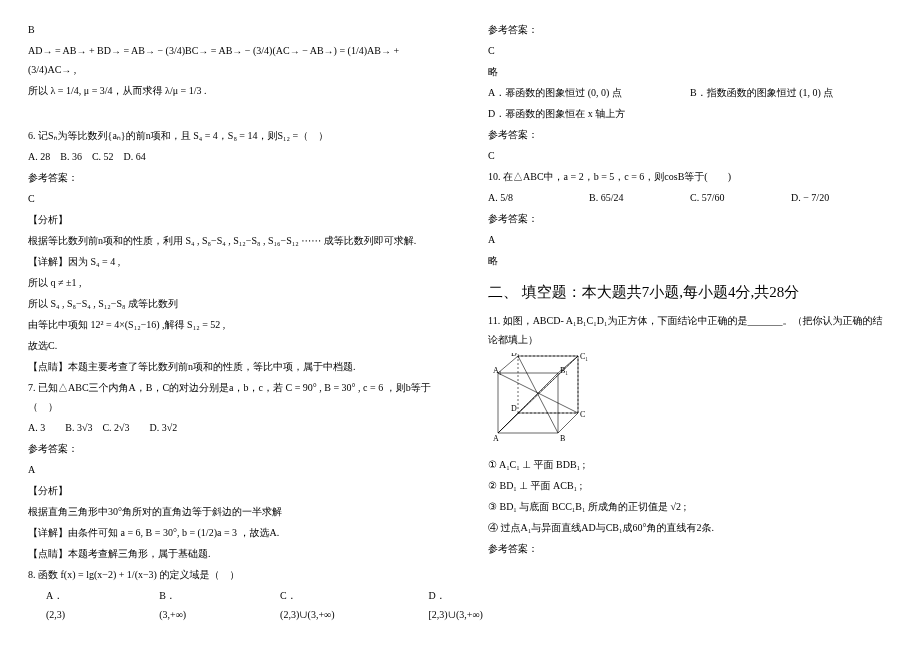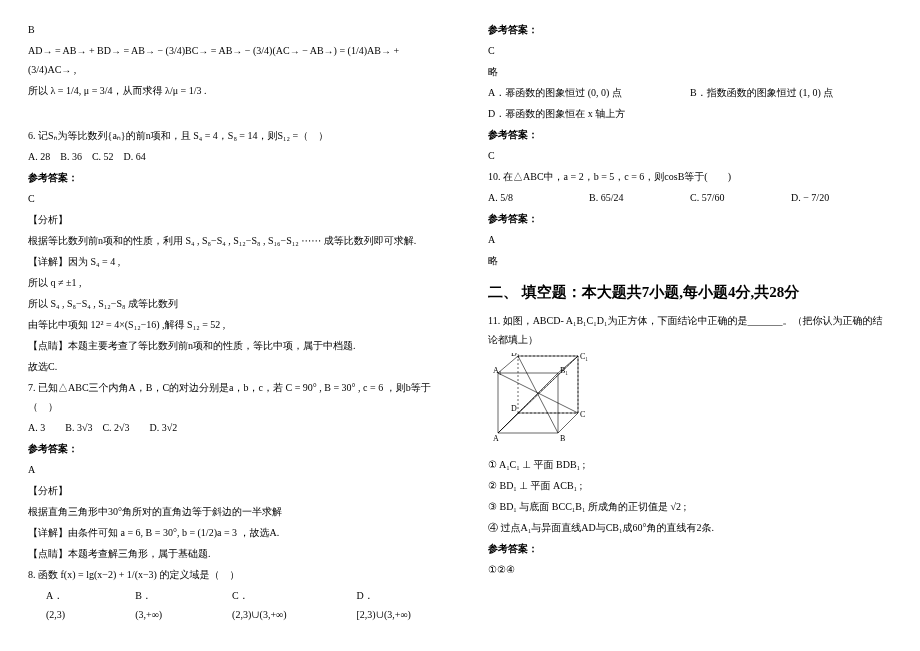--- a/index.html
+++ b/index.html
@@ -11,23 +11,23 @@
   font-size: 10px;
   color: #000;
   display: flex;
 }
 .col {
   width: 50%;
   padding: 20px 28px 10px 28px;
   line-height: 1.9;
 }
 .line { margin-bottom: 2px; }
-.bold { font-weight: bold; }
+.bold { font-weight: normal; }
 .indent { margin-left: 18px; }
-.choice-row { display: flex; }
+.choice-row { display: flex; gap: 24px; }
 .choice-row span { margin-right: 70px; }
 svg.cube { display: block; margin: 4px 0; }
 </style>
 </head>
 <body>
 
 <div class="col">
 
   <div class="line">B</div>
   <div class="line">AD→ = AB→ + BD→ = AB→ − (3/4)BC→ = AB→ − (3/4)(AC→ − AB→) = (1/4)AB→ + (3/4)AC→ ,</div>
@@ -36,22 +36,22 @@
   <div class="line">6. 记Sₙ为等比数列{aₙ}的前n项和，且 S₄ = 4，S₈ = 14，则S₁₂ =（　）</div>
   <div class="line">A. 28　B. 36　C. 52　D. 64</div>
   <div class="line bold">参考答案：</div>
   <div class="line">C</div>
   <div class="line">【分析】</div>
   <div class="line">根据等比数列前n项和的性质，利用 S₄ , S₈−S₄ , S₁₂−S₈ , S₁₆−S₁₂ ⋯⋯ 成等比数列即可求解.</div>
   <div class="line">【详解】因为 S₄ = 4 ,</div>
   <div class="line">所以 q ≠ ±1 ,</div>
   <div class="line">所以 S₄ , S₈−S₄ , S₁₂−S₈ 成等比数列</div>
   <div class="line">由等比中项知 12² = 4×(S₁₂−16) ,解得 S₁₂ = 52 ,</div>
+  <div class="line">故选C.</div>
   <div class="line">【点睛】本题主要考查了等比数列前n项和的性质，等比中项，属于中档题.</div>
-  <div class="line">故选C.</div>
 
   <div class="line">7. 已知△ABC三个内角A，B，C的对边分别是a，b，c，若 C = 90° , B = 30° , c = 6 ，则b等于（　）</div>
   <div class="line">A. 3　　B. 3√3　C. 2√3　　D. 3√2</div>
   <div class="line bold">参考答案：</div>
   <div class="line">A</div>
   <div class="line">【分析】</div>
   <div class="line">根据直角三角形中30°角所对的直角边等于斜边的一半求解</div>
   <div class="line">【详解】由条件可知 a = 6, B = 30°, b = (1/2)a = 3 ，故选A.</div>
   <div class="line">【点睛】本题考查解三角形，属于基础题.</div>
 
@@ -123,15 +123,14 @@
       <text x="92" y="64">C</text>
       <text x="23" y="58">D</text>
     </g>
   </svg>
 
   <div class="line">① A₁C₁ ⊥ 平面 BDB₁ ;</div>
   <div class="line">② BD₁ ⊥ 平面 ACB₁ ;</div>
   <div class="line">③ BD₁ 与底面 BCC₁B₁ 所成角的正切值是 √2 ;</div>
   <div class="line">④ 过点A₁与异面直线AD与CB₁成60°角的直线有2条.</div>
   <div class="line bold">参考答案：</div>
-  <div class="line">①②④</div>
 
 </div>
 
 </body></html>

